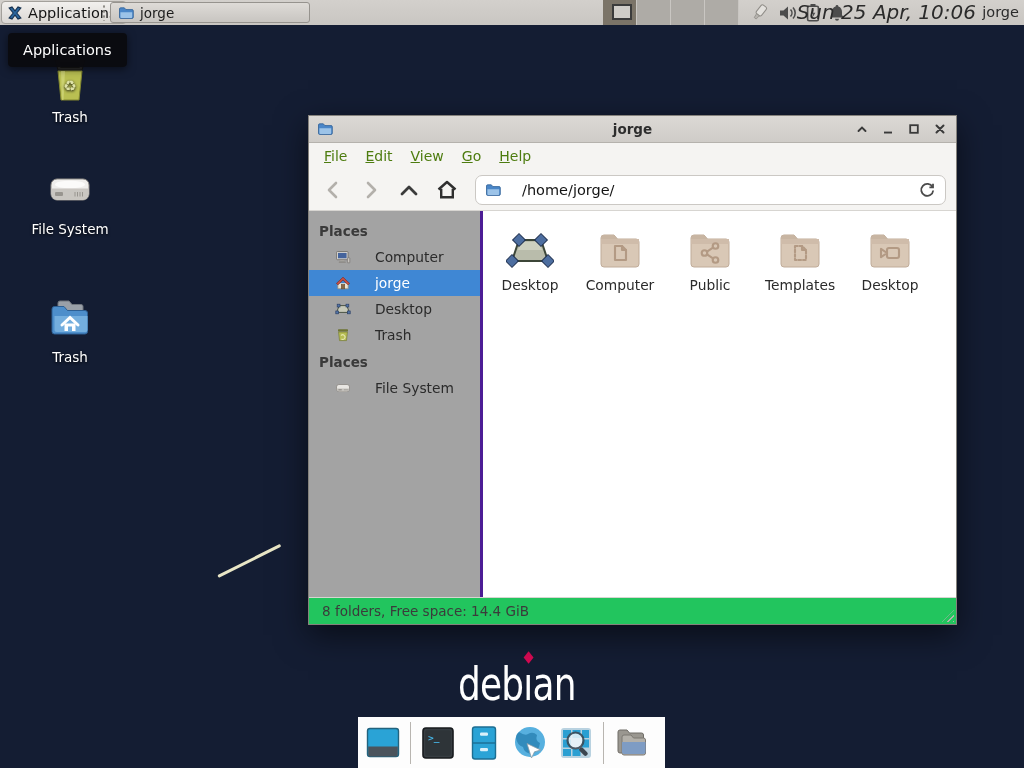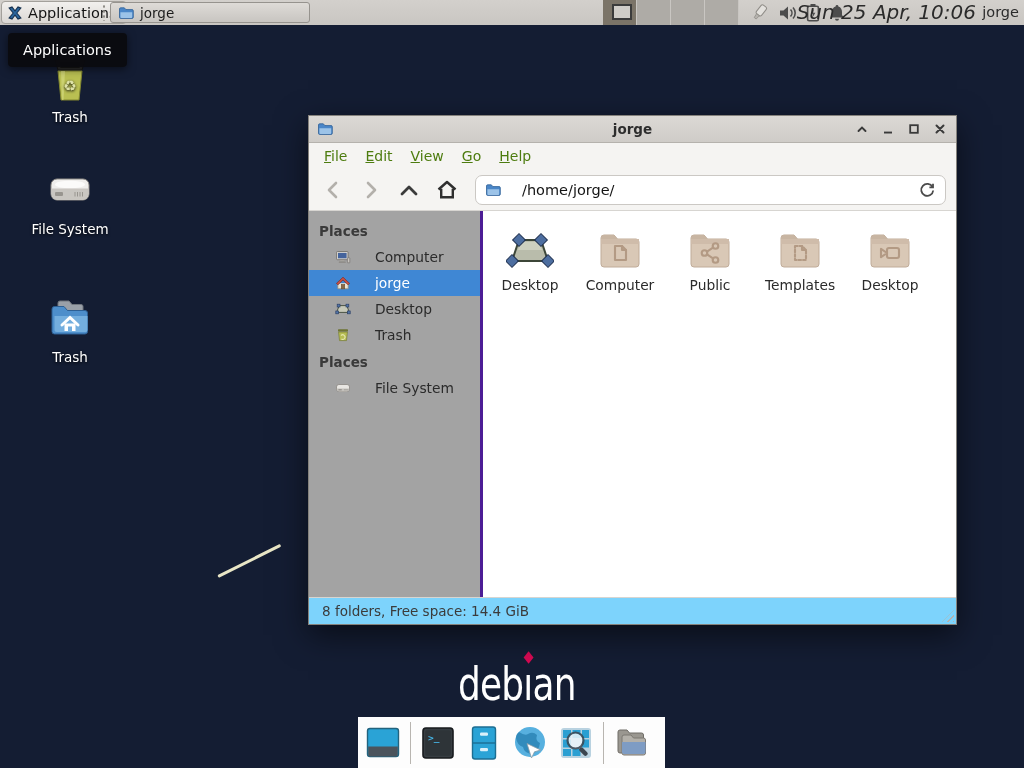--- a/index.html
+++ b/index.html
@@ -76,21 +76,21 @@
   padding-top:6px; }
 .side-header { font-weight:bold; padding:6px 10px 5px; color:#3a3a3a; font-size:13.5px; }
 .side-item { height:26px; display:flex; align-items:center; gap:24px; padding-left:26px;
   font-size:13.8px; color:#2b2b2b; }
 .side-item.selected { background:var(--selection,#3f87d4); color:#fff; }
 .content { flex:1; background:#fff; padding:14px 0 0 2px; display:grid;
   grid-template-columns:repeat(5,90px); grid-auto-rows:97px; align-content:start; }
 .file-item { width:90px; text-align:center; font-size:13.8px; color:#2b2b2b; }
 .file-item svg { margin:0 auto; }
 .file-label { margin-top:4px; }
-.statusbar { height:27px; flex:0 0 27px; background:#7dd3fc; border-top:1px solid #d7d5d1;
+.statusbar { height:27px; flex:0 0 27px; background:#22c55e; border-top:1px solid #d7d5d1;
   display:flex; align-items:center; padding-left:13px; font-size:13.5px; color:#3b3b3b; position:relative; }
 .grip { position:absolute; right:2px; bottom:2px; width:12px; height:12px;
   background:repeating-linear-gradient(315deg,#b5b2ad 0 1px,transparent 1px 4px);
   clip-path:polygon(100% 0,100% 100%,0 100%); }
 
 
 .dock { position:absolute; left:358px; top:717px; width:307px; height:51px;
   background:var(--dock_bg,#fdfdfd); display:flex; align-items:center; padding:0 6px; gap:8px; z-index:20; }
 .dock-item { width:38px; height:38px; display:flex; align-items:center; justify-content:center; }
 .dock-sep { width:1px; height:42px; background:#b8b5b0; }

